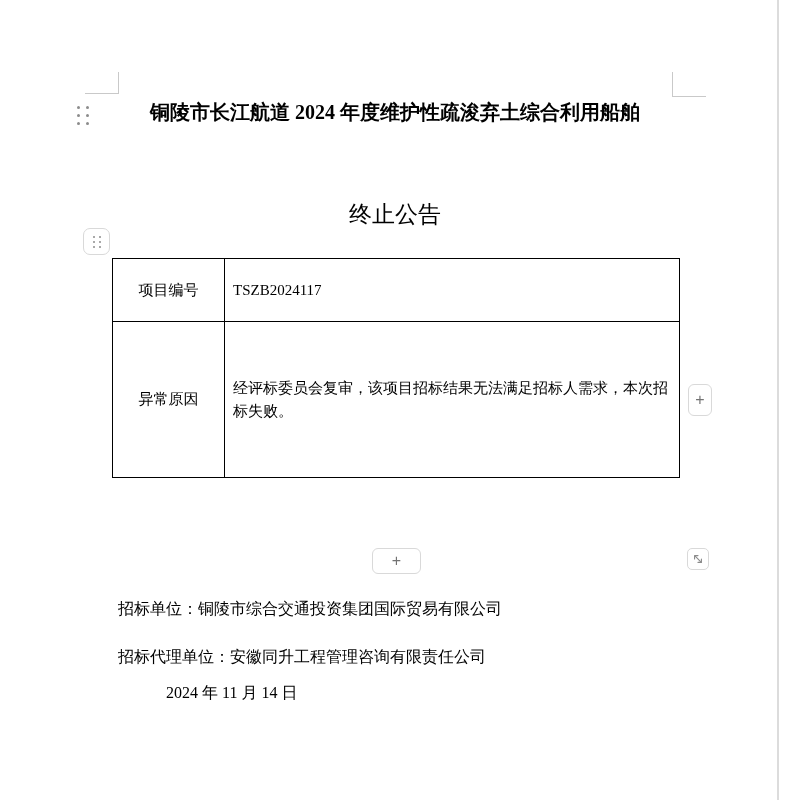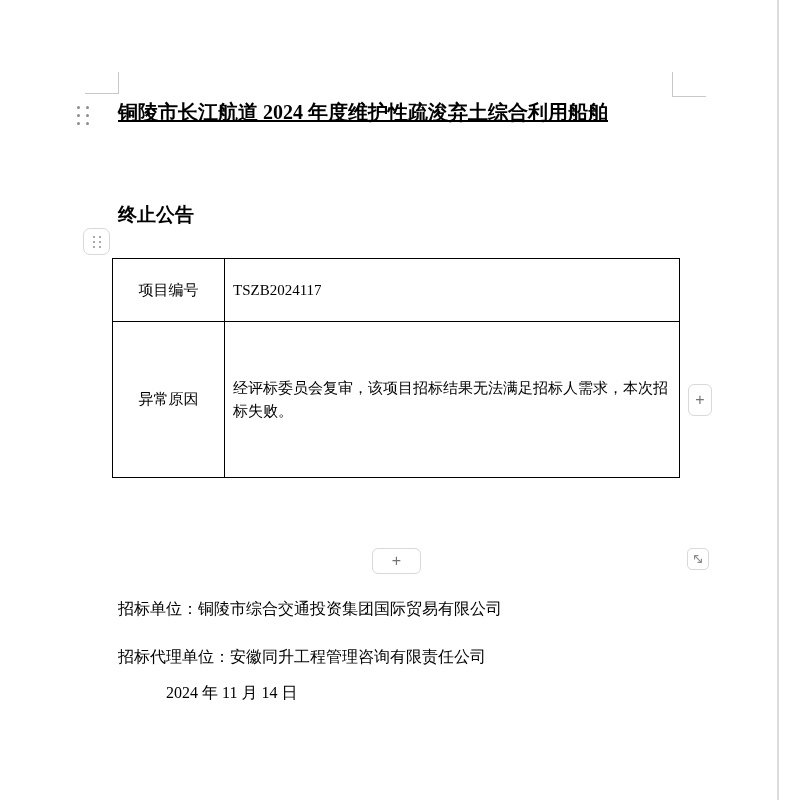--- a/index.html
+++ b/index.html
@@ -47,25 +47,25 @@
     font-size:16px;font-weight:400;color:#737373;cursor:pointer;padding:0;
     line-height:1;
   }
   .add-col-btn{left:688px;top:384px;width:24px;height:32px;}
   .add-row-btn{left:372px;top:548px;width:49px;height:26px;}
   .resize-btn{left:687px;top:548px;width:22px;height:22px;border-radius:5px;}
   .resize-btn svg{display:block;}
   
   .doc-title{
     position:absolute;left:118px;top:90px;width:554px;
-    font-size:20px;font-weight:bold;line-height:45px;text-decoration:underline;
+    text-align:center;font-size:20px;font-weight:bold;line-height:45px;
   }
   .doc-subtitle{
     position:absolute;left:118px;top:200px;width:554px;
-    text-align:left;font-size:19px;font-weight:bold;line-height:30px;
+    text-align:center;font-size:23px;font-weight:normal;line-height:30px;
   }
   table.notice{
     position:absolute;left:112px;top:258px;width:568px;
     border-collapse:collapse;table-layout:fixed;padding-left:16px;
   }
   table.notice td{
     border:1px solid #000;vertical-align:middle;
     font-size:15px;line-height:23px;
   }
   td.cell-label{width:111px;text-align:center;font-size:16px;padding:0;}

